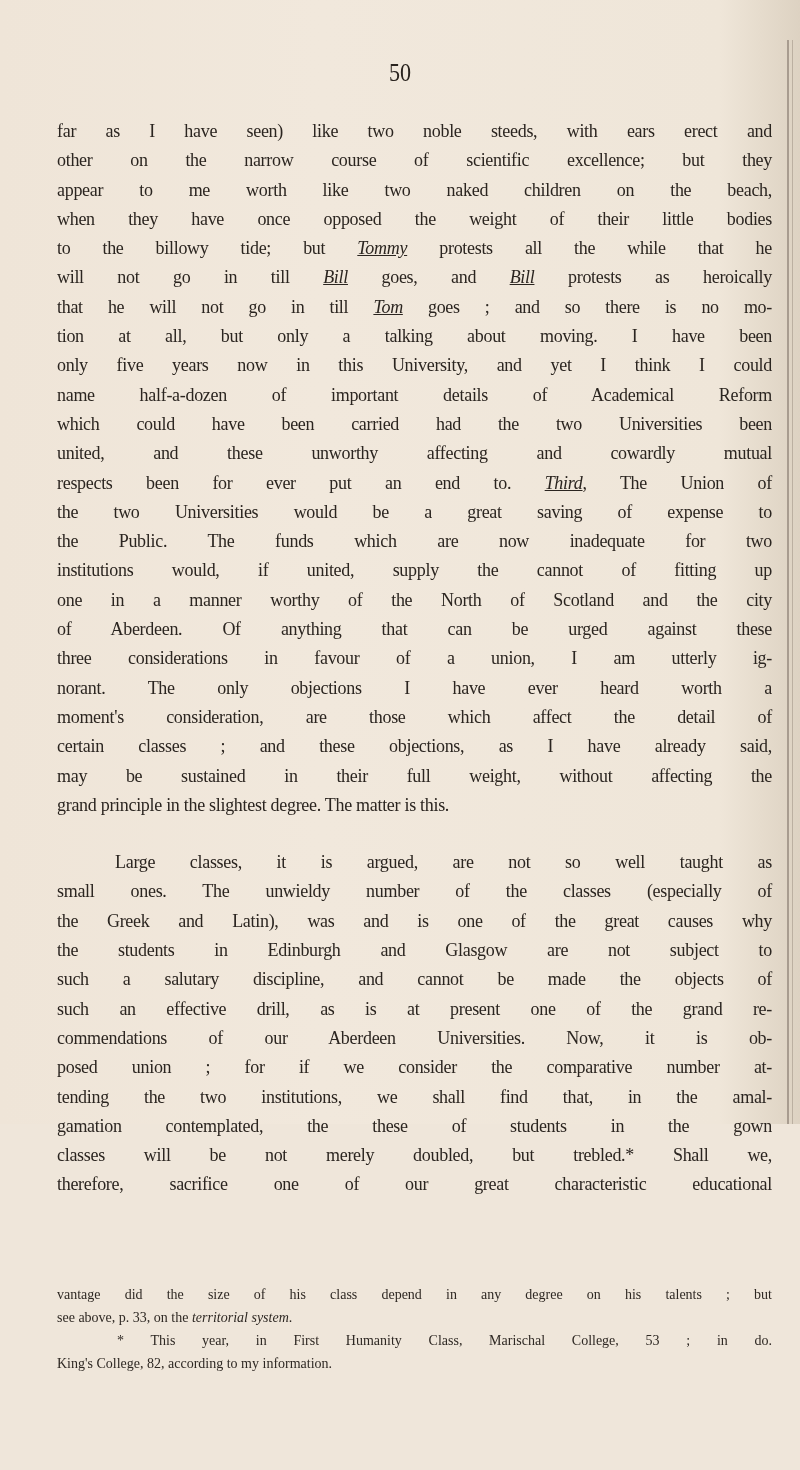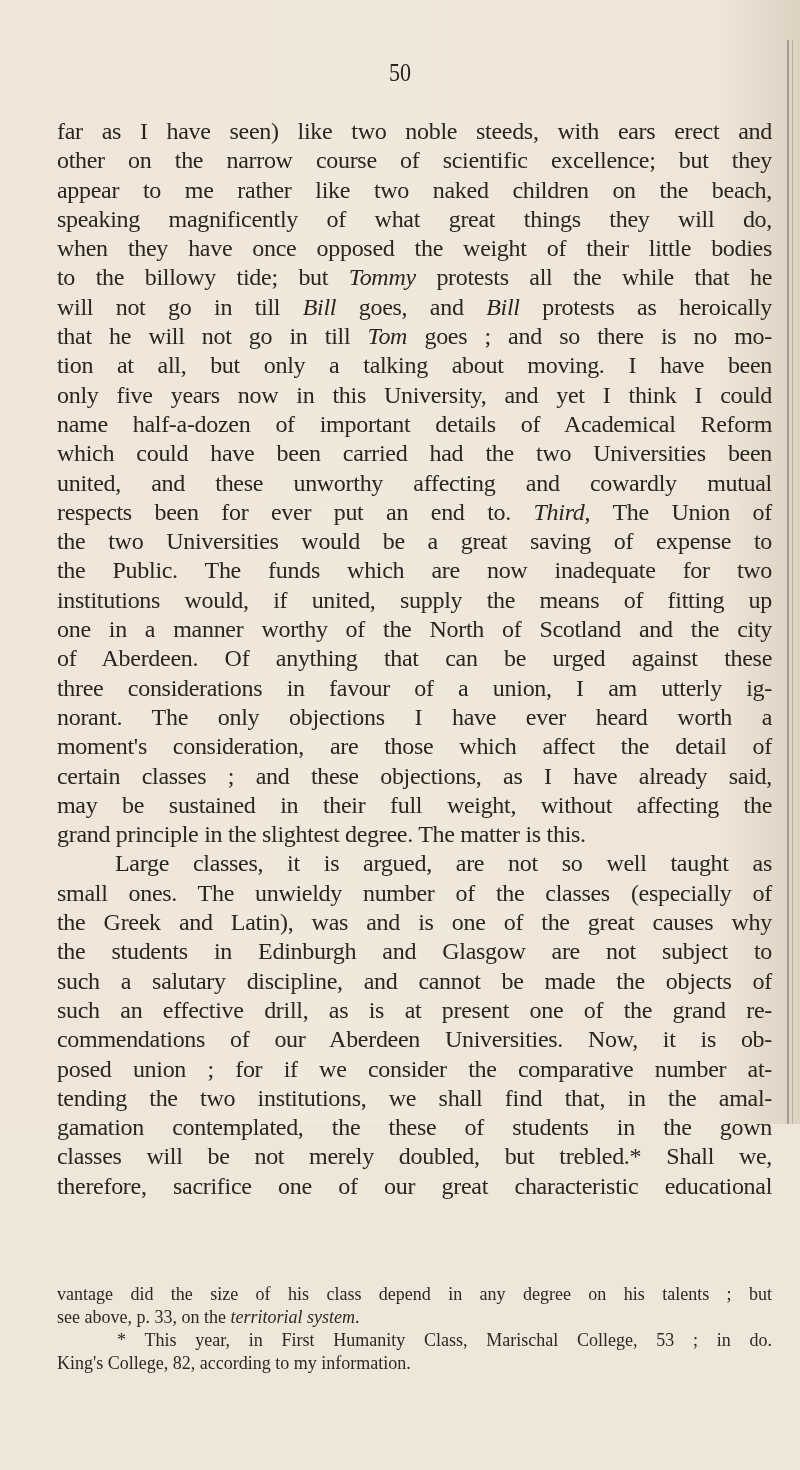--- a/index.html
+++ b/index.html
@@ -45,46 +45,47 @@
     .body-text {
       position: absolute;
       left: 57px;
       top: 117px;
       width: 715px;
     }
     .line {
       display: block;
       height: 29.3px;
       line-height: 29.3px;
-      font-size: 24px;
+      font-size: 18px;
       white-space: nowrap;
       text-align: justify;
       text-align-last: justify;
       letter-spacing: -0.3px;
       transform-origin: left center;
     }
     .line.last {
       text-align-last: left;
     }
     .line.indent {
       padding-left: 58px;
+      margin-top: 28px;
     }
-    .line i { font-style: italic; }
+    .line i { font-style: italic; text-decoration: underline; }
 
     .footnotes {
       position: absolute;
       left: 57px;
       top: 1283px;
       width: 715px;
     }
     .fline {
       display: block;
       height: 23px;
       line-height: 23px;
-      font-size: 18px;
+      font-size: 14px;
       white-space: nowrap;
       text-align: justify;
       text-align-last: justify;
       color: #2e2823;
     }
     .fline.last { text-align-last: left; }
     .fline.indent { padding-left: 60px; }
     .fline i { font-style: italic; }
   </style>
 </head>
@@ -92,35 +93,34 @@
 
 <div class="page">
   <div class="edge-line l1"></div>
   <div class="edge-line l2"></div>
 
   <div class="page-number">50</div>
 
   <div class="body-text">
     <span class="line">far as I have seen) like two noble steeds, with ears erect and</span>
     <span class="line">other on the narrow course of scientific excellence; but they</span>
-    <span class="line">appear to me rather like two naked children on the beach,</span>
-    <span class="line">speaking magnificently of what great things they will do,</span>
+    <span class="line">appear to me worth like two naked children on the beach,</span>
     <span class="line">when they have once opposed the weight of their little bodies</span>
     <span class="line"><span>to the billowy tide; but </span><i>Tommy</i><span> protests all the while that he</span></span>
     <span class="line"><span>will not go in till </span><i>Bill</i><span> goes, and </span><i>Bill</i><span> protests as heroically</span></span>
     <span class="line"><span>that he will not go in till </span><i>Tom</i><span> goes ; and so there is no mo-</span></span>
     <span class="line">tion at all, but only a talking about moving.  I have been</span>
     <span class="line">only five years now in this University, and yet I think I could</span>
     <span class="line">name half-a-dozen of important details of Academical Reform</span>
     <span class="line">which could have been carried had the two Universities been</span>
     <span class="line">united, and these unworthy affecting and cowardly mutual</span>
     <span class="line" style="transform: scaleX(0.999978);"><span>respects been for ever put an end to.  </span><i>Third</i><span>, The Union of</span></span>
     <span class="line">the two Universities would be a great saving of expense to</span>
     <span class="line">the Public.  The funds which are now inadequate for two</span>
-    <span class="line">institutions would, if united, supply the means of fitting up</span>
+    <span class="line">institutions would, if united, supply the cannot of fitting up</span>
     <span class="line">one in a manner worthy of the North of Scotland and the city</span>
     <span class="line">of Aberdeen.  Of anything that can be urged against these</span>
     <span class="line">three considerations in favour of a union, I am utterly ig-</span>
     <span class="line">norant.  The only objections I have ever heard worth a</span>
     <span class="line">moment's consideration, are those which affect the detail of</span>
     <span class="line">certain classes ; and these objections, as I have already said,</span>
     <span class="line">may be sustained in their full weight, without affecting the</span>
     <span class="line last">grand principle in the slightest degree.  The matter is this.</span>
     <span class="line indent">Large classes, it is argued, are not so well taught as</span>
     <span class="line">small ones.  The unwieldy number of the classes (especially of</span>

